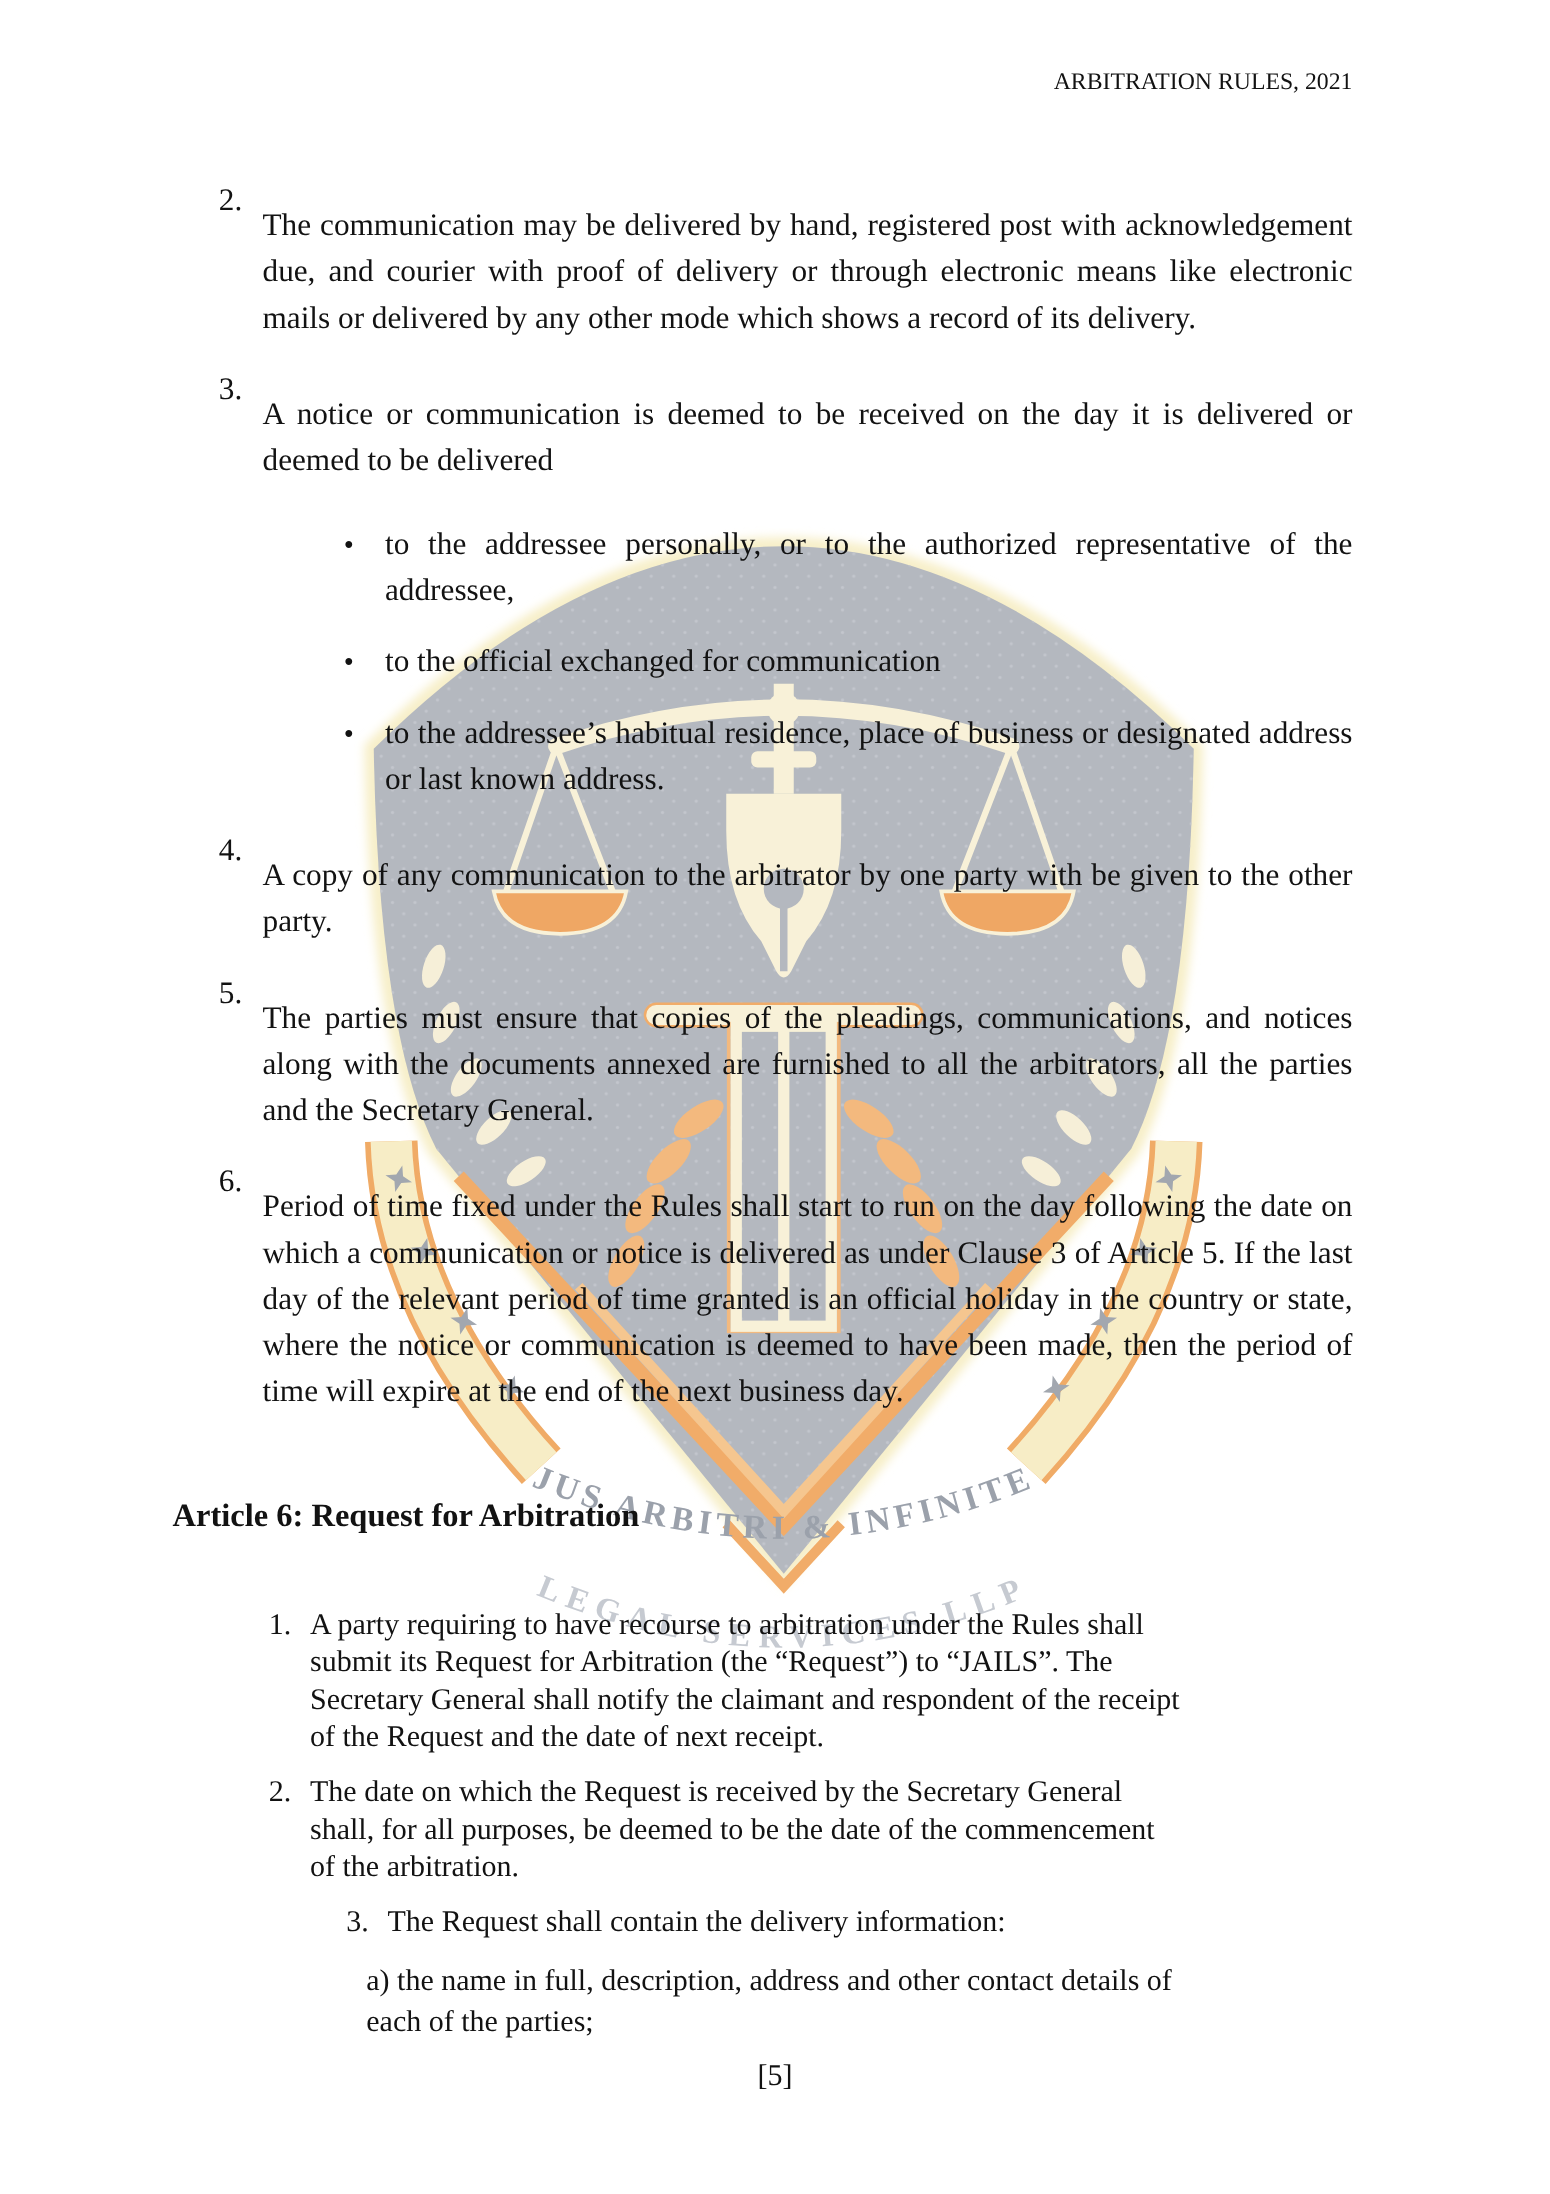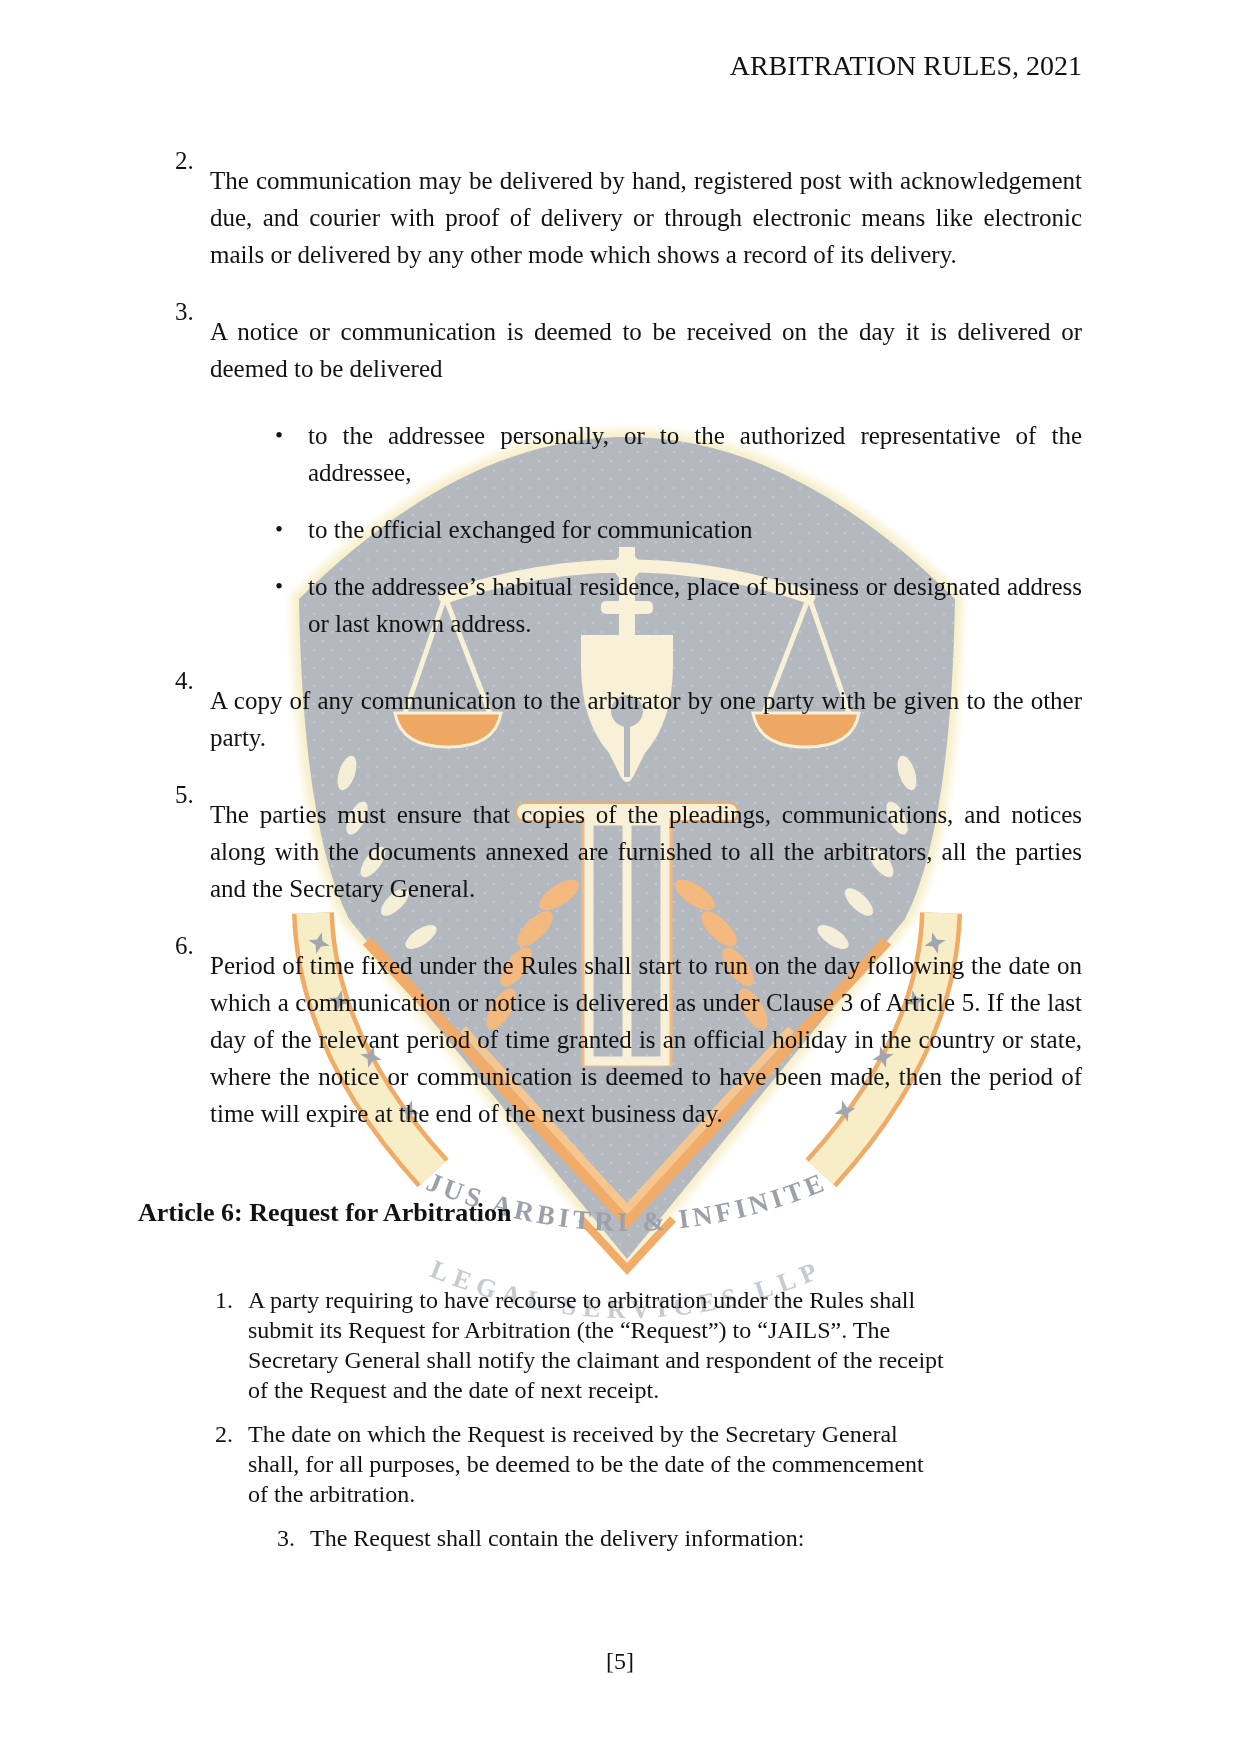--- a/index.html
+++ b/index.html
@@ -5,21 +5,21 @@
   html,body { margin:0; padding:0; background:#ffffff; }
   .page {
     position:relative; width:1240px; height:1755px; margin:0 auto;
     background:#ffffff; overflow:hidden;
     font-family:"Liberation Serif", serif; color:#121212;
   }
   .watermark { position:absolute; left:283px; top:421px; width:694px; height:920px; z-index:0; }
   .watermark svg { display:block; width:100%; height:100%; }
   .content { position:absolute; left:0; top:0; width:1240px; box-sizing:border-box;
              padding:52px 158px 0 175px; z-index:1; }
-  .header { text-align:right; font-size:28px; line-height:28px; }
+  .header { text-align:right; font-size:19px; line-height:28px; }
   .list1 { margin-top:62px; font-size:25px; line-height:37px; }
   .l1-item { display:flex; margin-bottom:20px; }
   .l1-marker { width:35px; flex:none; }
   .l1-text { flex:1; text-align:justify;margin-top:20px; }
   .bullets { margin:30px 0 20px 100px; }
   .bullet { display:flex; margin-bottom:20px; }
   .b-marker { width:33px; flex:none; font-size:23px; }
   .b-text { flex:1; text-align:justify; }
   .heading { margin:66px 0 0 -37px; font-size:26px; font-weight:bold; line-height:30px; }
   .list2 { margin:57px 0 0 40px; width:730px; font-size:24px; line-height:30px; }
@@ -187,20 +187,21 @@
       <div class="l2-item">
         <span class="l2-marker">2.</span>
         <div class="l2-text">The date on which the Request is received by the Secretary General shall, for all purposes, be deemed to be the date of the commencement of the arbitration.</div>
       </div>
 
       <div class="l2-item l2-indent">
         <span class="l2-marker">3.</span>
         <div class="l2-text">The Request shall contain the delivery information:</div>
       </div>
 
+      <div class="sub-item">a) the name in full, description, address and other contact details of each of the parties;</div>
 
     </div>
 
   </div>
 
   <div class="page-number">[5]</div>
 
 </div>
 
 </body></html>

